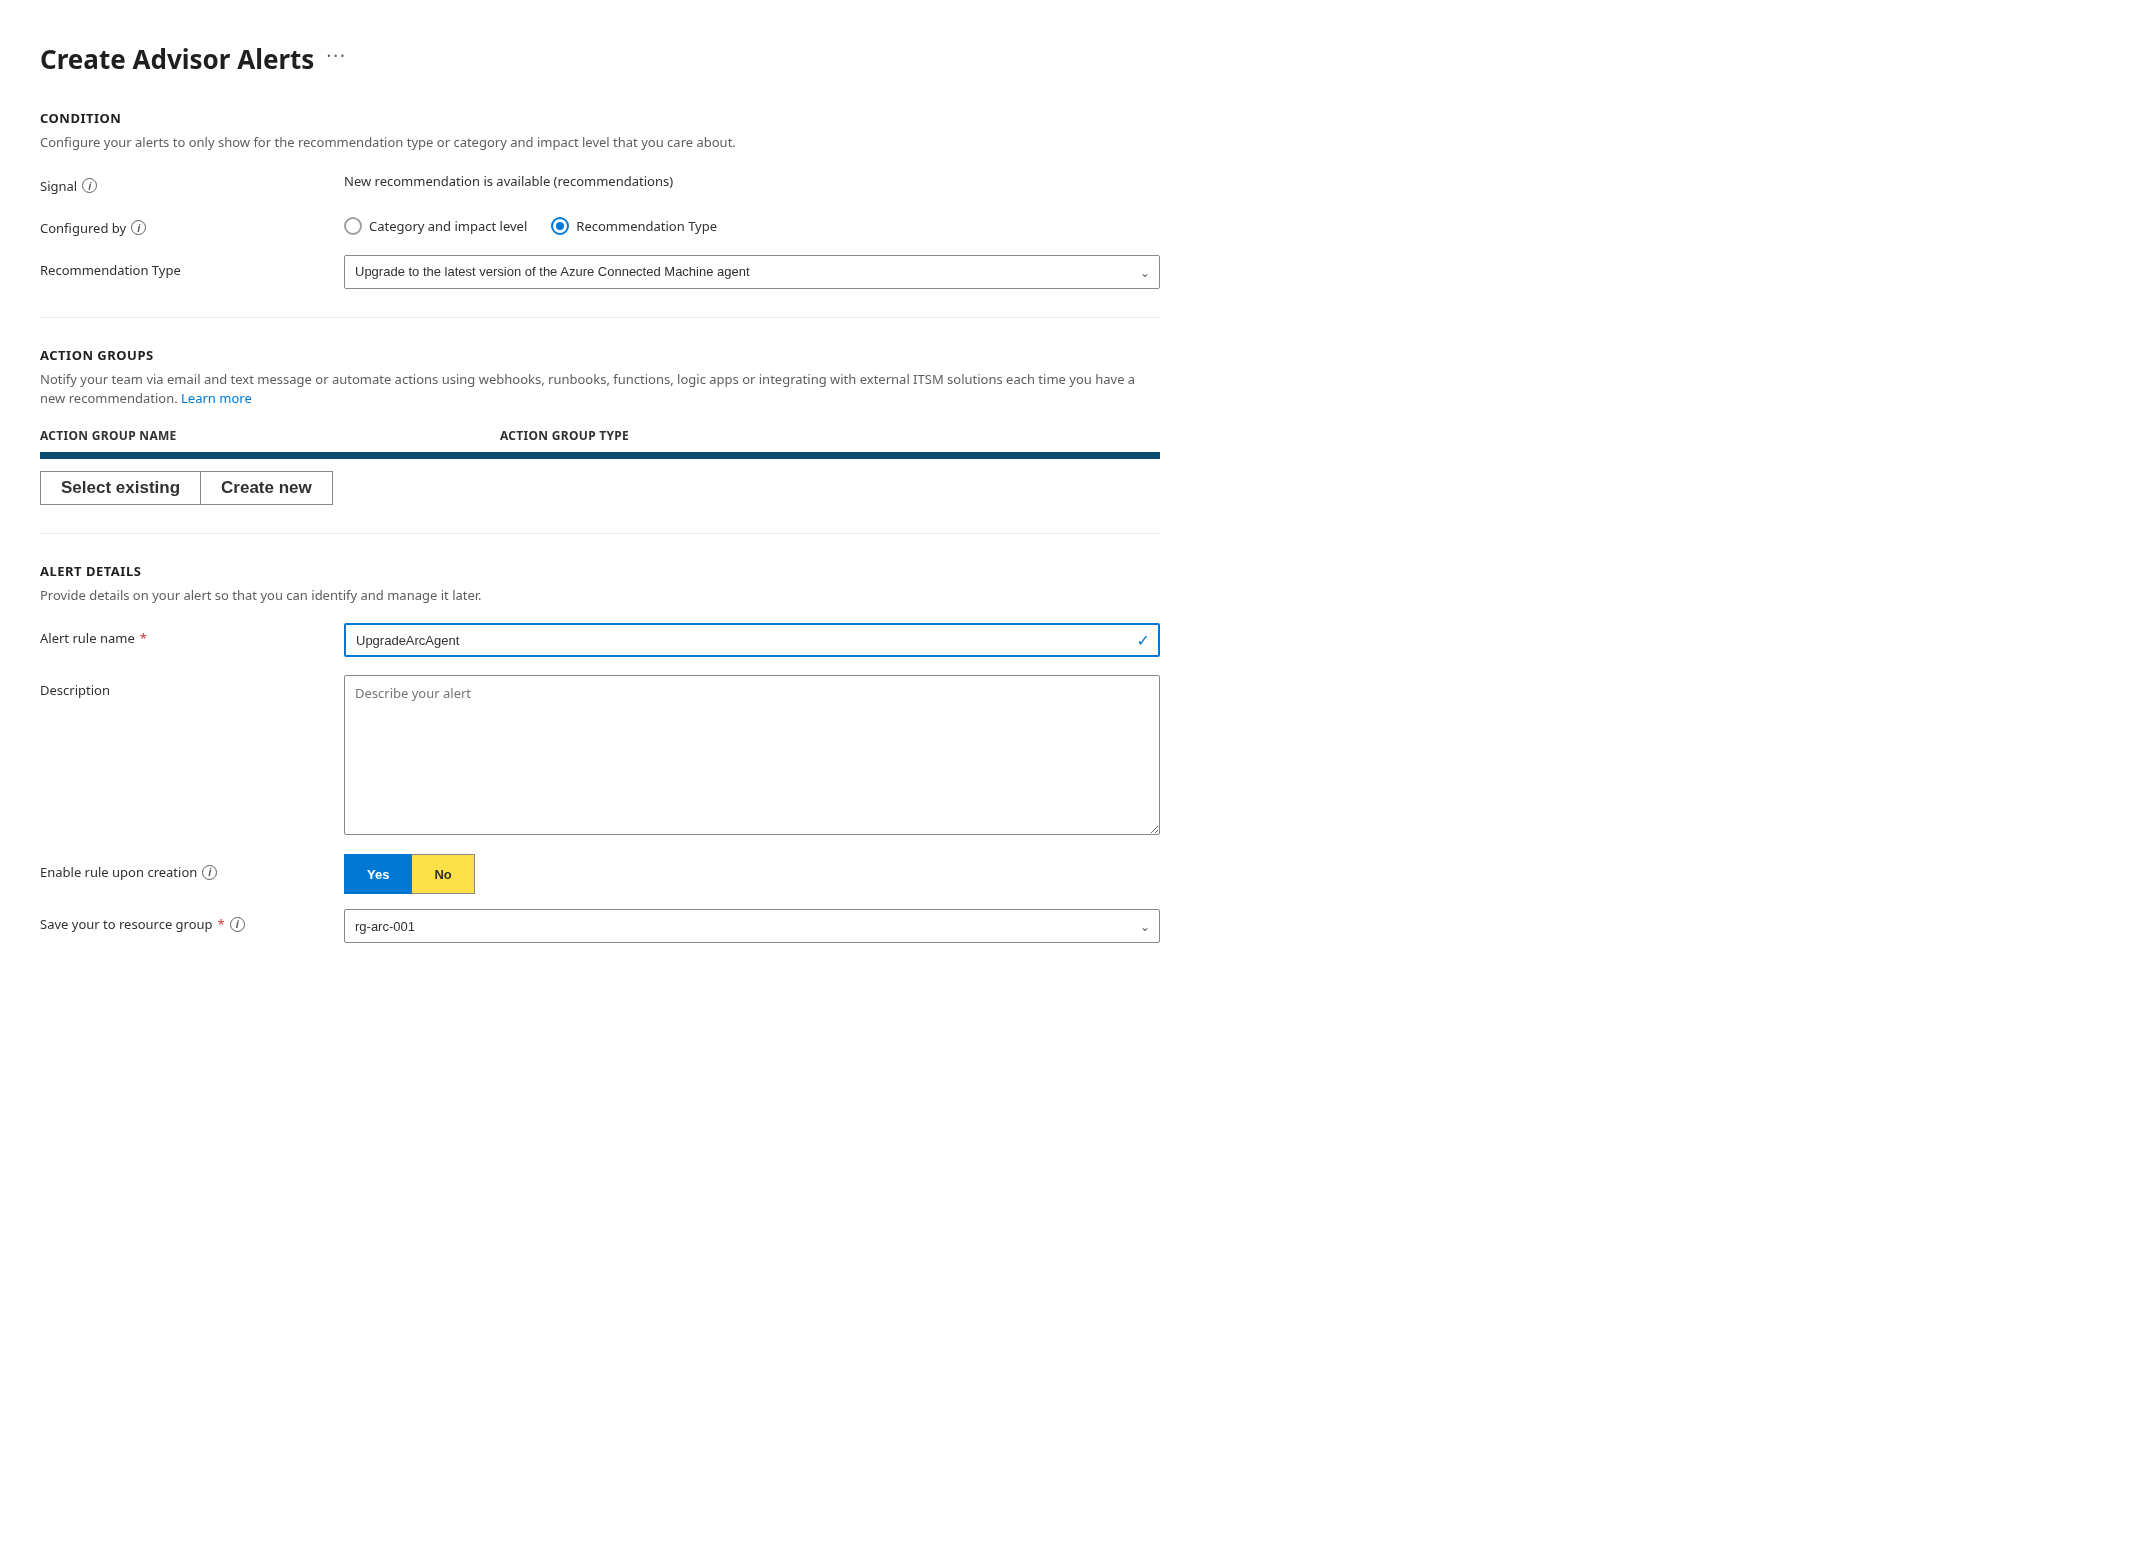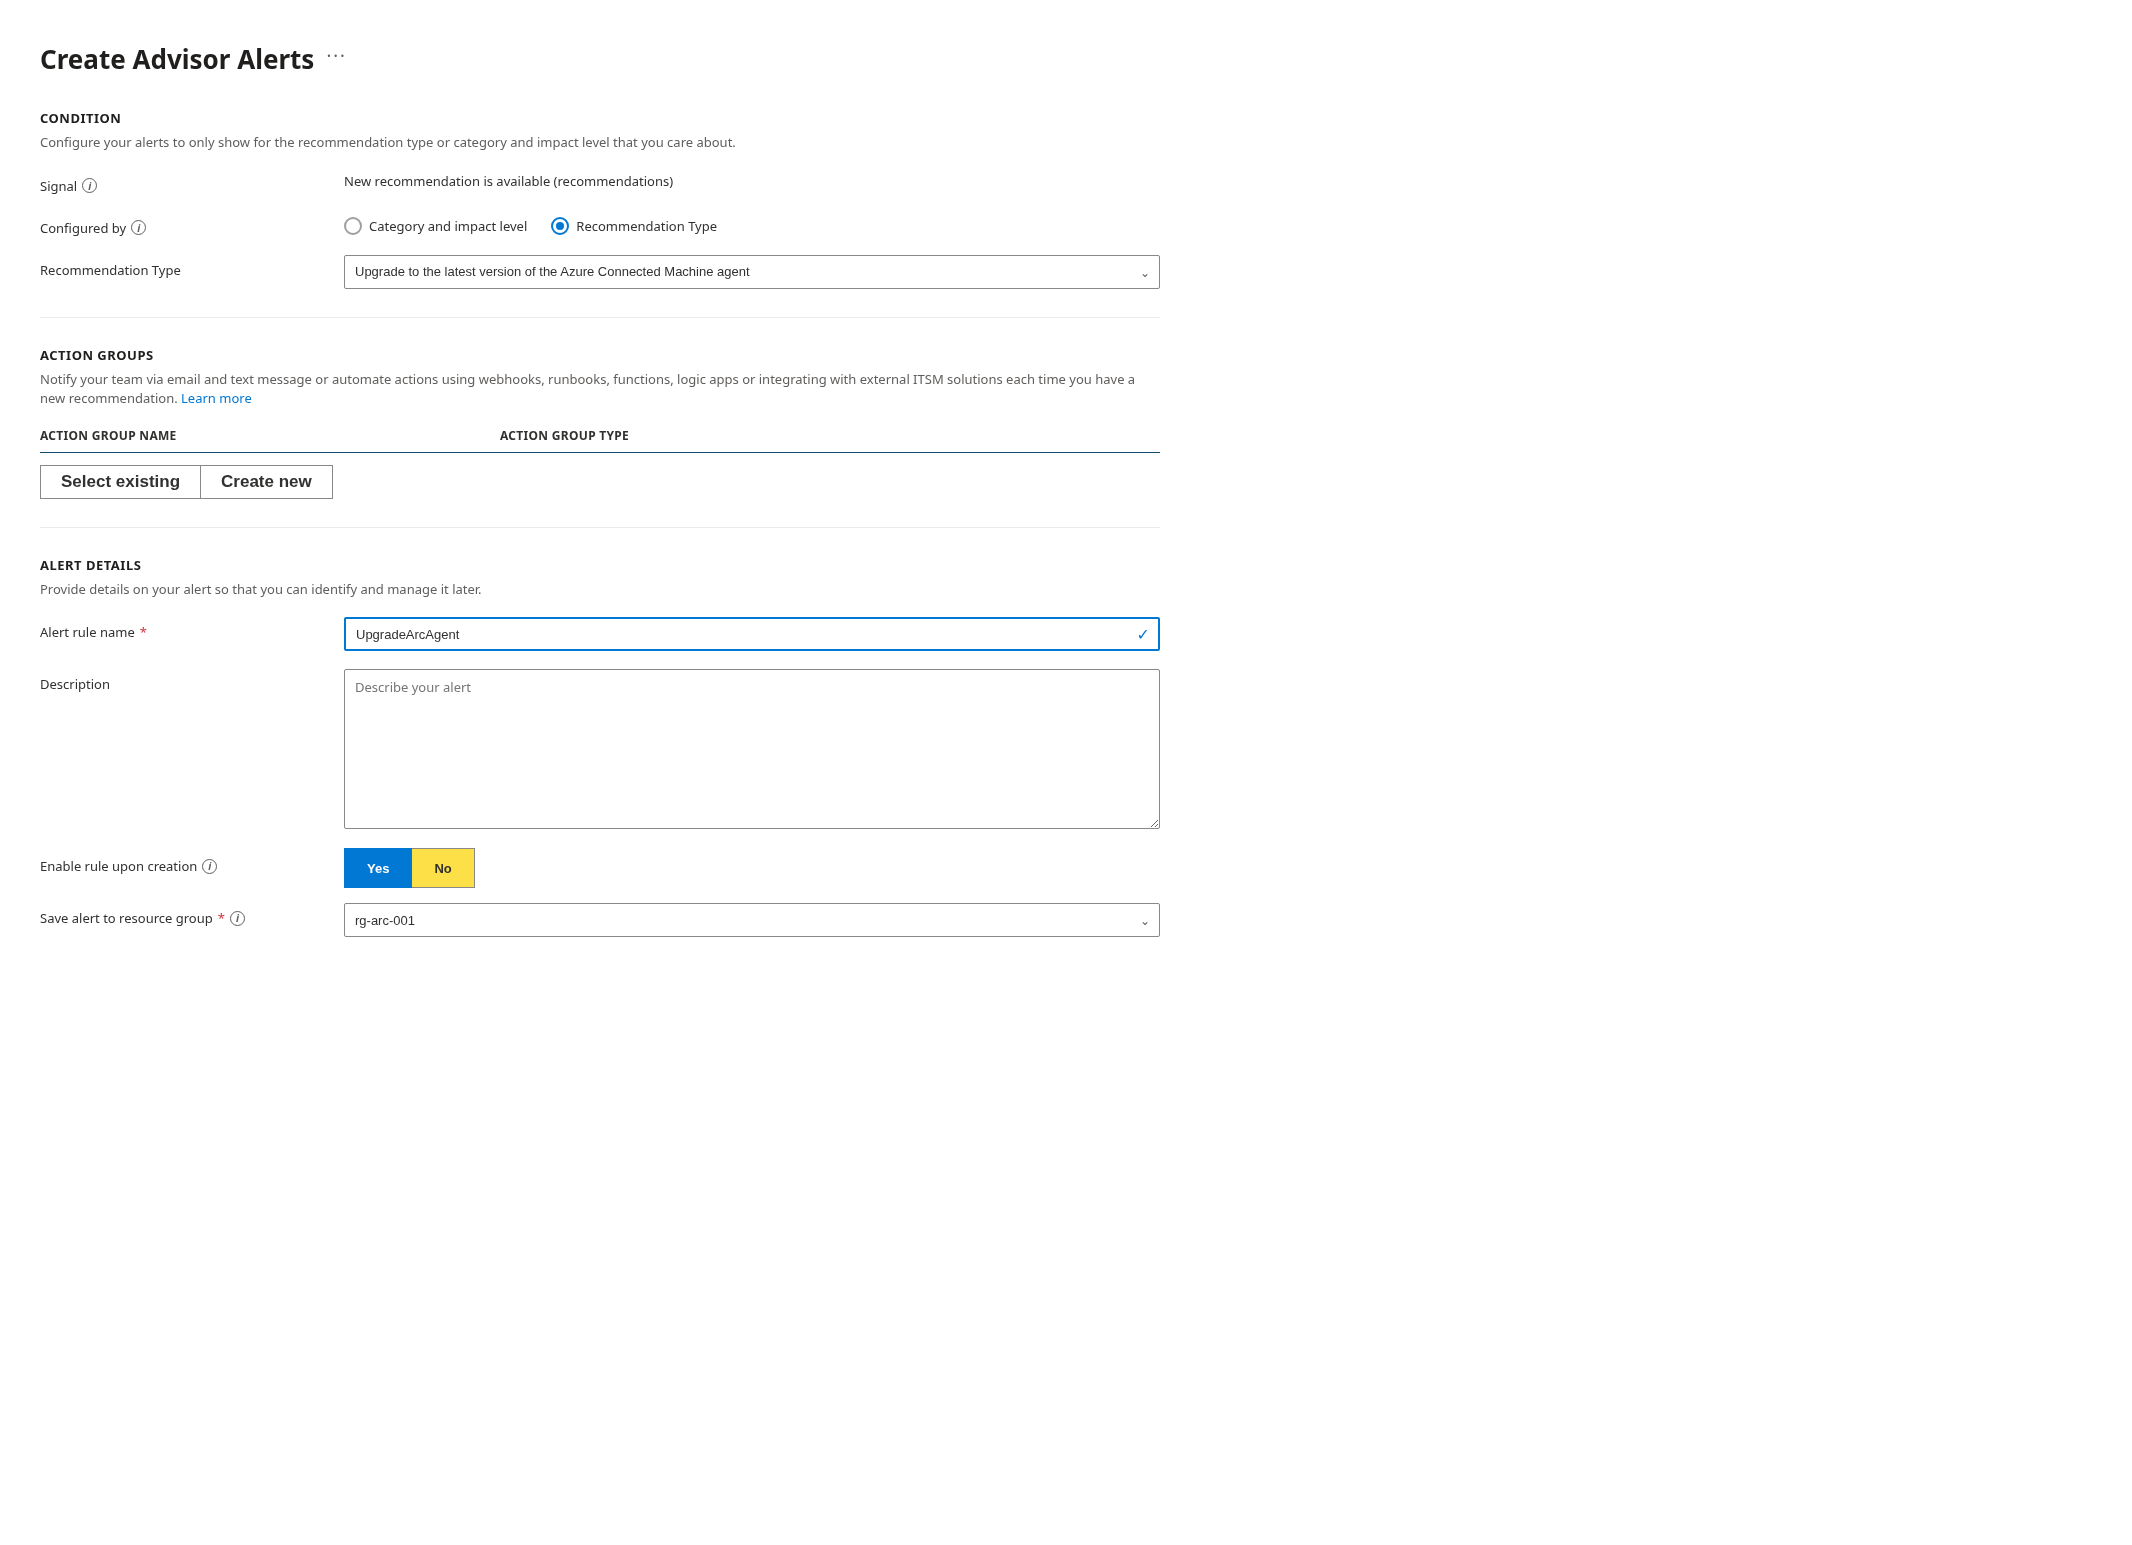--- a/index.html
+++ b/index.html
@@ -159,21 +159,21 @@
     }
 
     .section-divider {
       border: none;
       border-top: 1px solid #edebe9;
       margin: 28px 0;
     }
 
     .table-header-row {
       display: flex;
-      border-bottom: 1px solid #0c4a6e;
+      border-bottom: 7px solid #0c4a6e;
       padding-bottom: 8px;
       margin-bottom: 0;
     }
     .table-header-cell {
       font-size: 12px;
       font-weight: 700;
       color: #323130;
       text-transform: uppercase;
       letter-spacing: 0.3px;
     }
@@ -394,21 +394,21 @@
     <div class="form-control-area">
       <div class="toggle-group">
         <button class="toggle-btn active">Yes</button>
         <button class="toggle-btn inactive">No</button>
       </div>
     </div>
   </div>
 
   <div class="form-row">
     <div class="form-label">
-      <span>Save alert to resource group</span>
+      <span>Save your to resource group</span>
       <span class="required-star"> *</span>
       <span class="info-icon">i</span>
     </div>
     <div class="form-control-area">
       <div class="dropdown-wrapper">
         <select class="dropdown-select">
           <option>rg-arc-001</option>
         </select>
         <span class="chevron-icon">⌄</span>
       </div>

